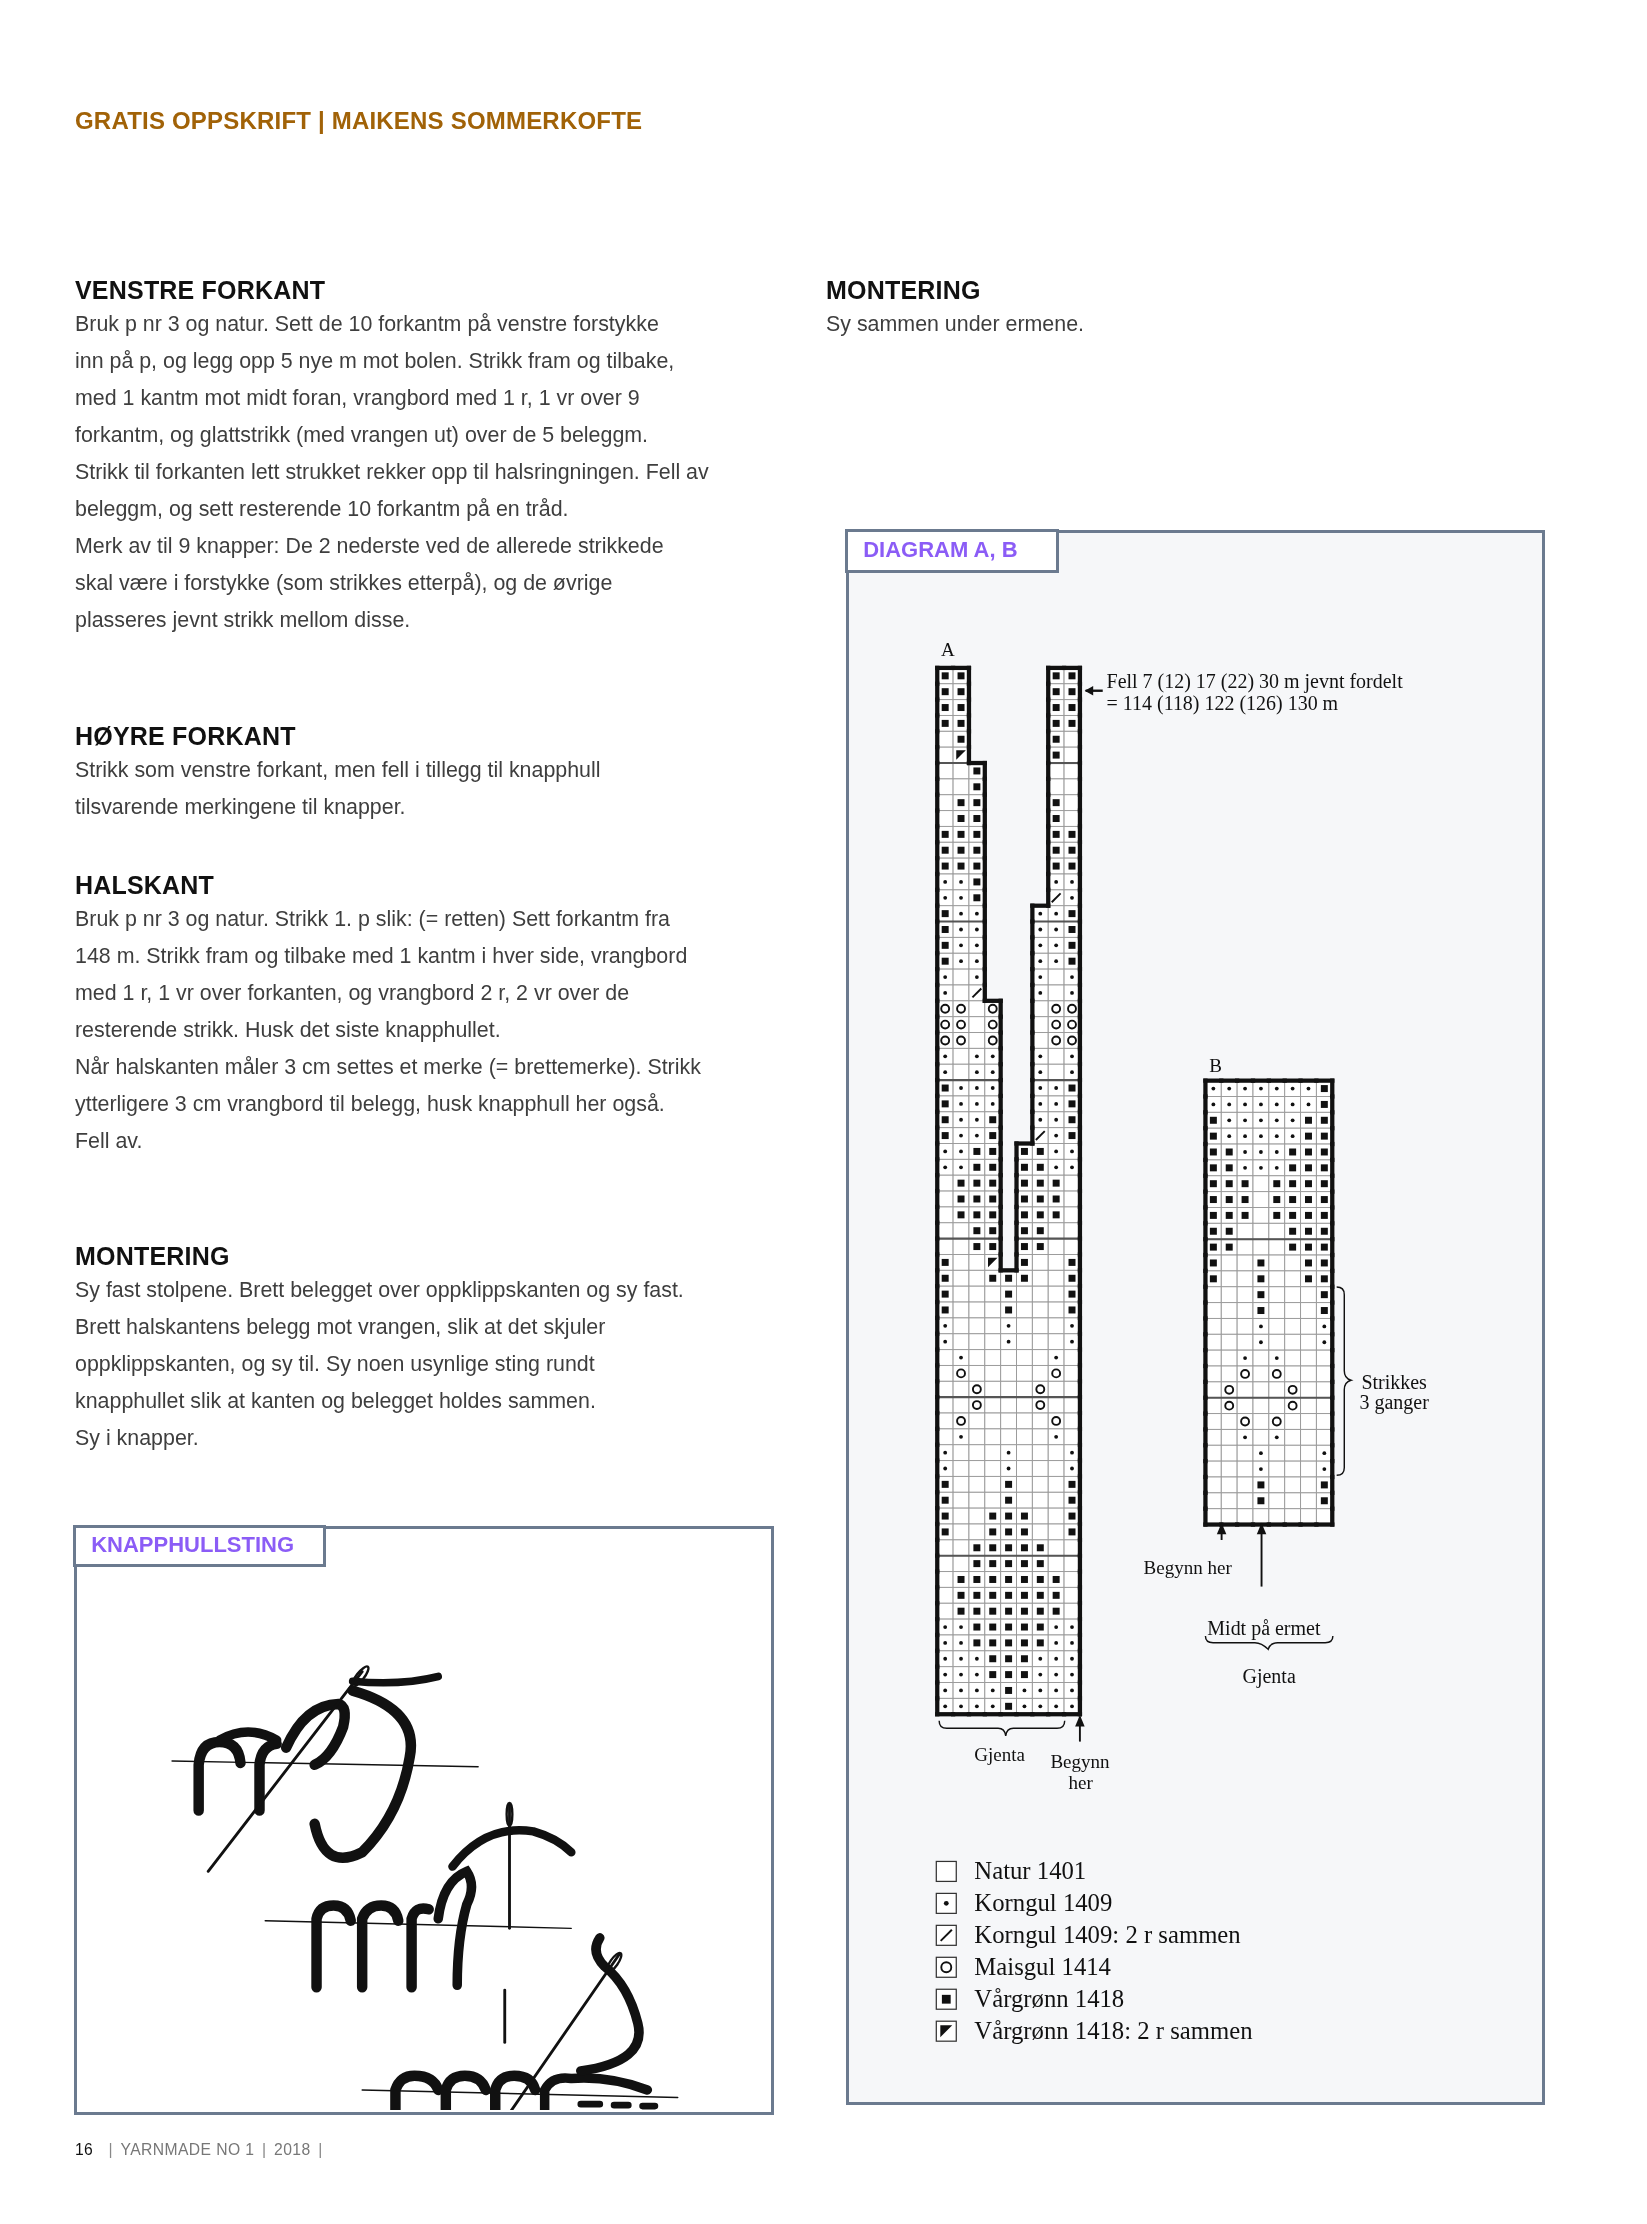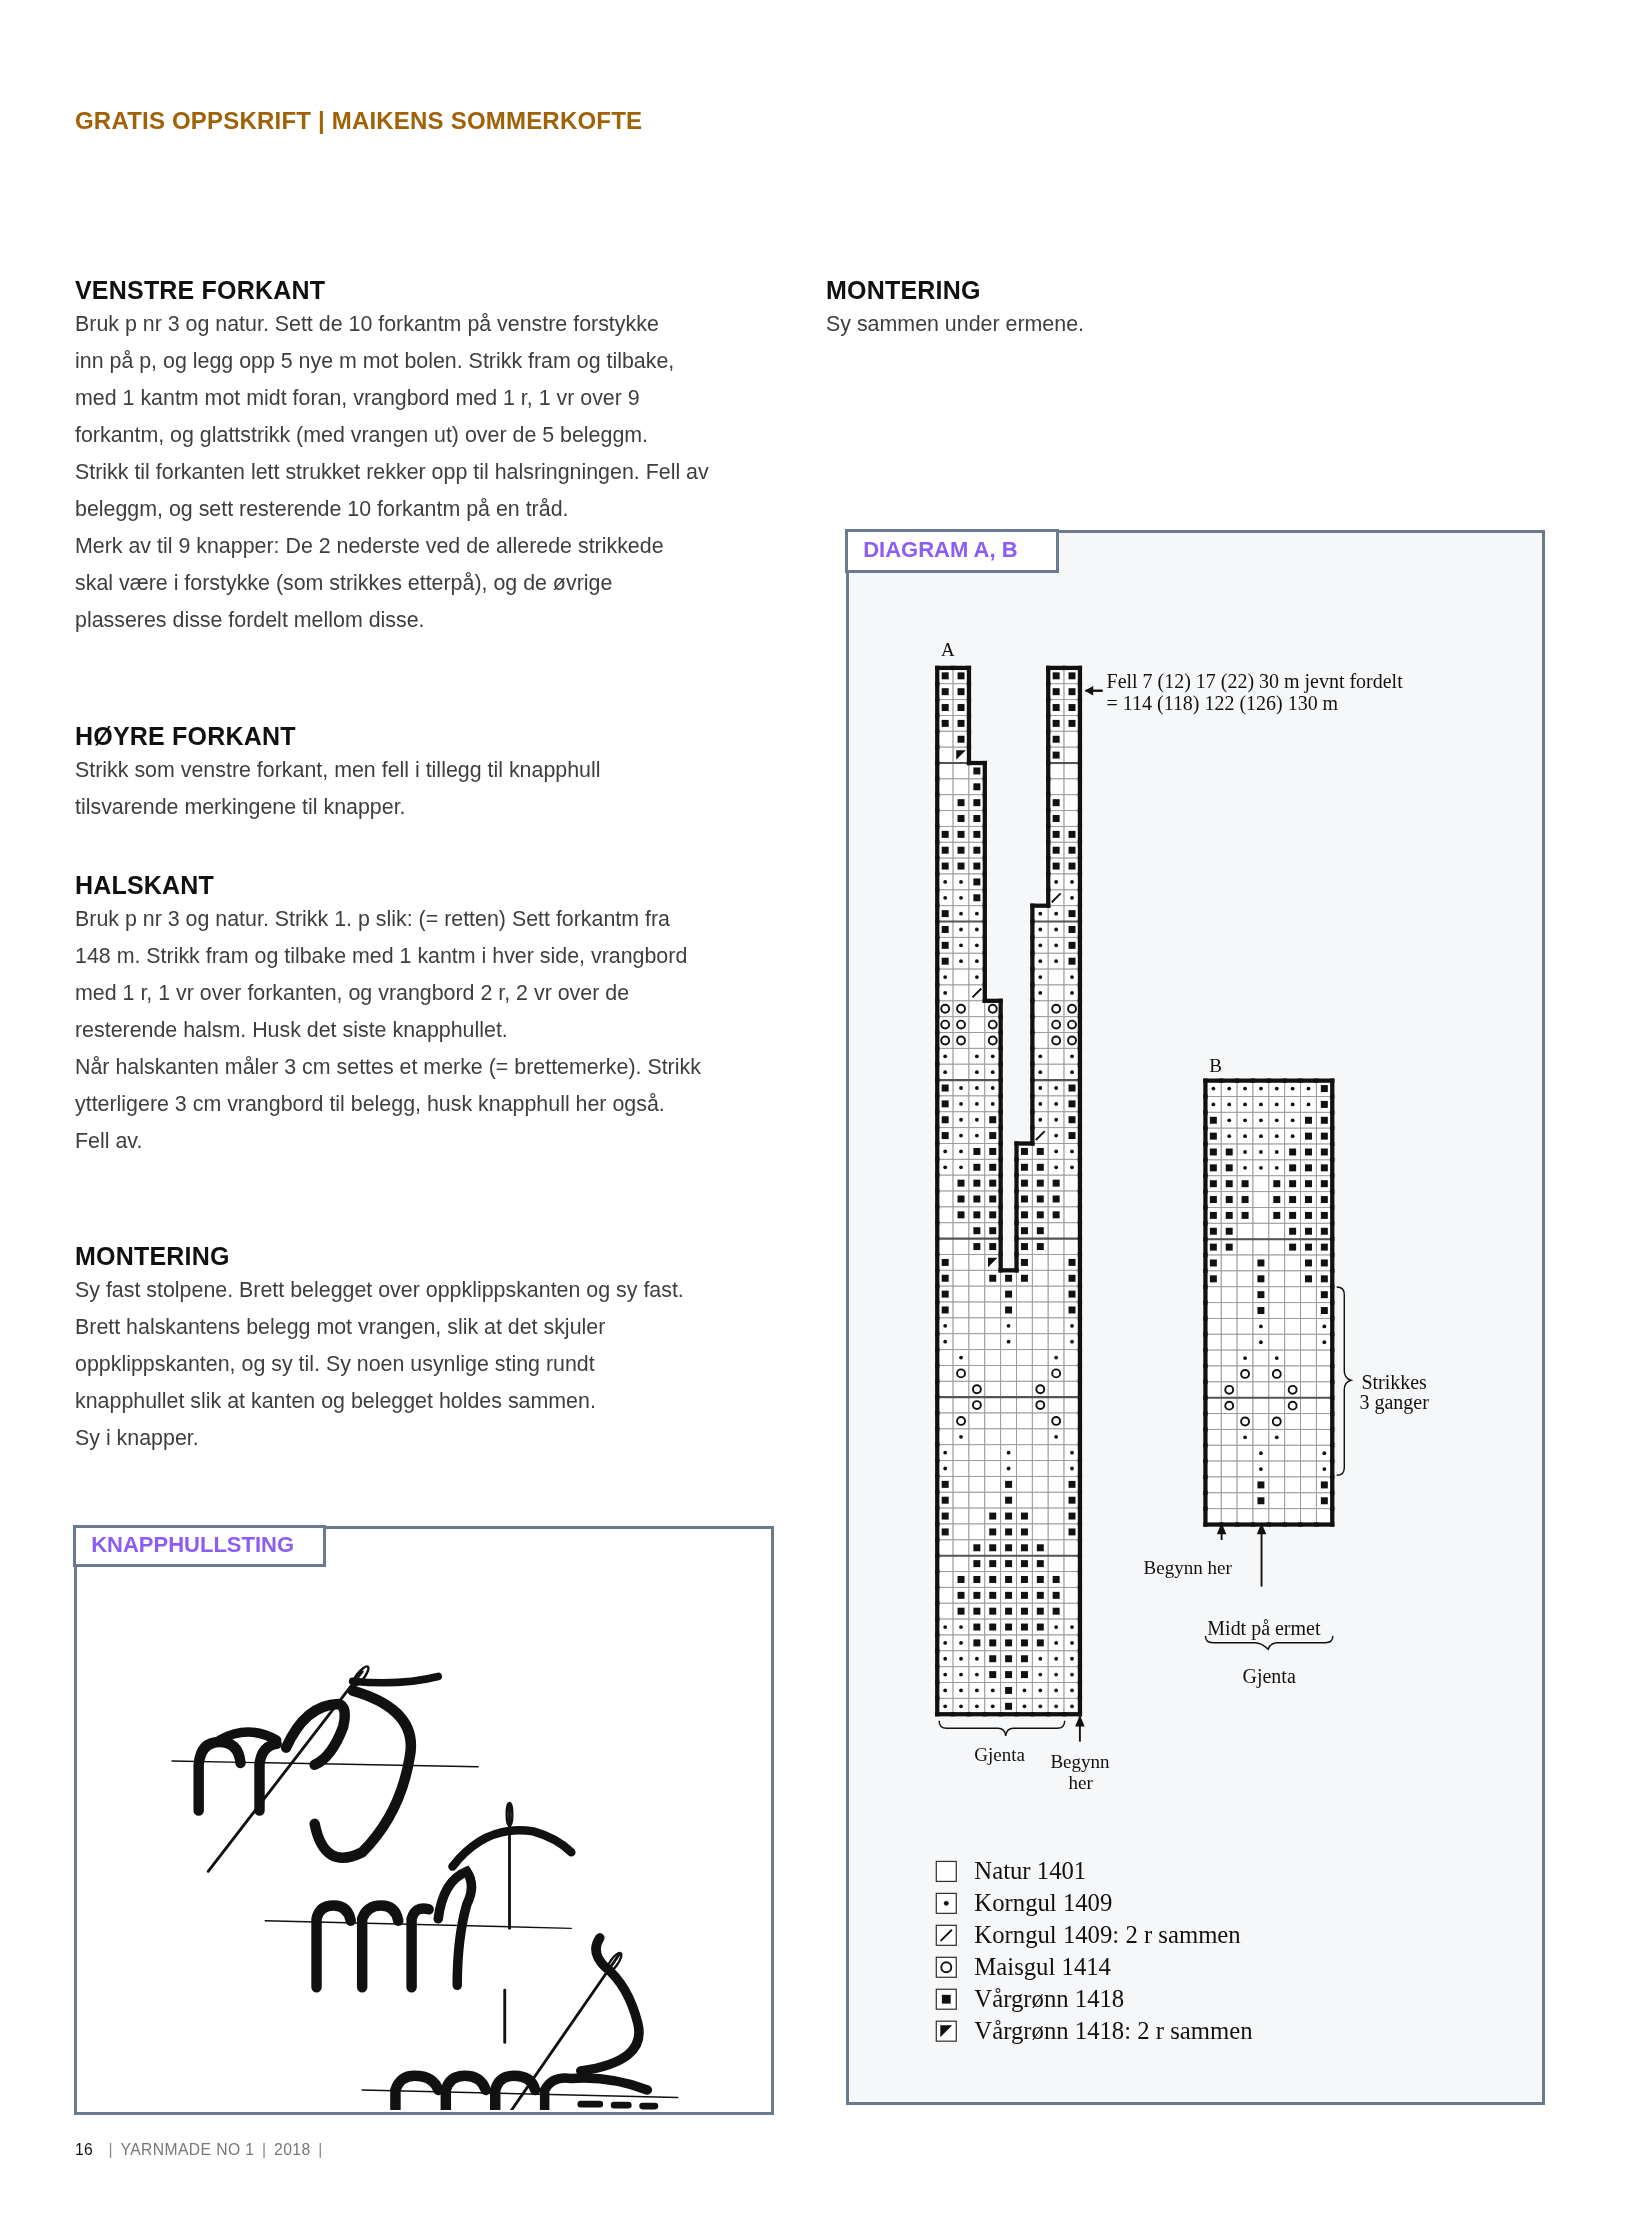--- a/index.html
+++ b/index.html
@@ -26,37 +26,37 @@
   <h2>VENSTRE FORKANT</h2>
   <div>
       <p>Bruk p nr 3 og natur. Sett de 10 forkantm på venstre forstykke</p>
       <p>inn på p, og legg opp 5 nye m mot bolen. Strikk fram og tilbake,</p>
       <p>med 1 kantm mot midt foran, vrangbord med 1 r, 1 vr over 9</p>
       <p>forkantm, og glattstrikk (med vrangen ut) over de 5 beleggm.</p>
       <p>Strikk til forkanten lett strukket rekker opp til halsringningen. Fell av</p>
       <p>beleggm, og sett resterende 10 forkantm på en tråd.</p>
       <p>Merk av til 9 knapper: De 2 nederste ved de allerede strikkede</p>
       <p>skal være i forstykke (som strikkes etterpå), og de øvrige</p>
-      <p>plasseres disse fordelt mellom disse.</p>
+      <p>plasseres jevnt strikk mellom disse.</p>
     </div>
 </div>
 <div class="section" style="left:75px; top:720px;">
   <h2>HØYRE FORKANT</h2>
   <div>
       <p>Strikk som venstre forkant, men fell i tillegg til knapphull</p>
       <p>tilsvarende merkingene til knapper.</p>
     </div>
 </div>
 <div class="section" style="left:75px; top:869px;">
   <h2>HALSKANT</h2>
   <div>
       <p>Bruk p nr 3 og natur. Strikk 1. p slik: (= retten) Sett forkantm fra</p>
       <p>148 m. Strikk fram og tilbake med 1 kantm i hver side, vrangbord</p>
       <p>med 1 r, 1 vr over forkanten, og vrangbord 2 r, 2 vr over de</p>
-      <p>resterende halsm. Husk det siste knapphullet.</p>
+      <p>resterende strikk. Husk det siste knapphullet.</p>
       <p>Når halskanten måler 3 cm settes et merke (= brettemerke). Strikk</p>
       <p>ytterligere 3 cm vrangbord til belegg, husk knapphull her også.</p>
       <p>Fell av.</p>
     </div>
 </div>
 <div class="section" style="left:75px; top:1240px;">
   <h2>MONTERING</h2>
   <div>
       <p>Sy fast stolpene. Brett belegget over oppklippskanten og sy fast.</p>
       <p>Brett halskantens belegg mot vrangen, slik at det skjuler</p>

